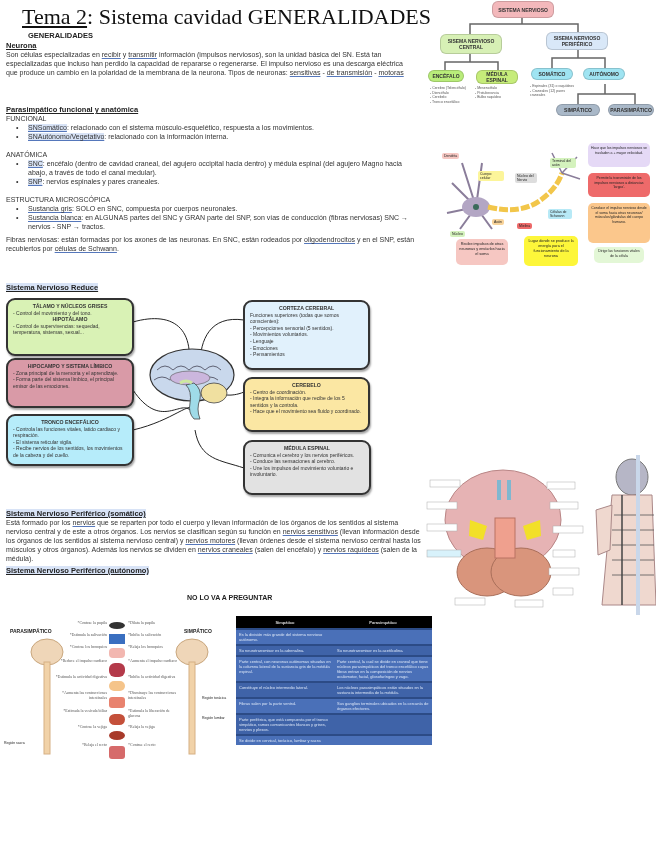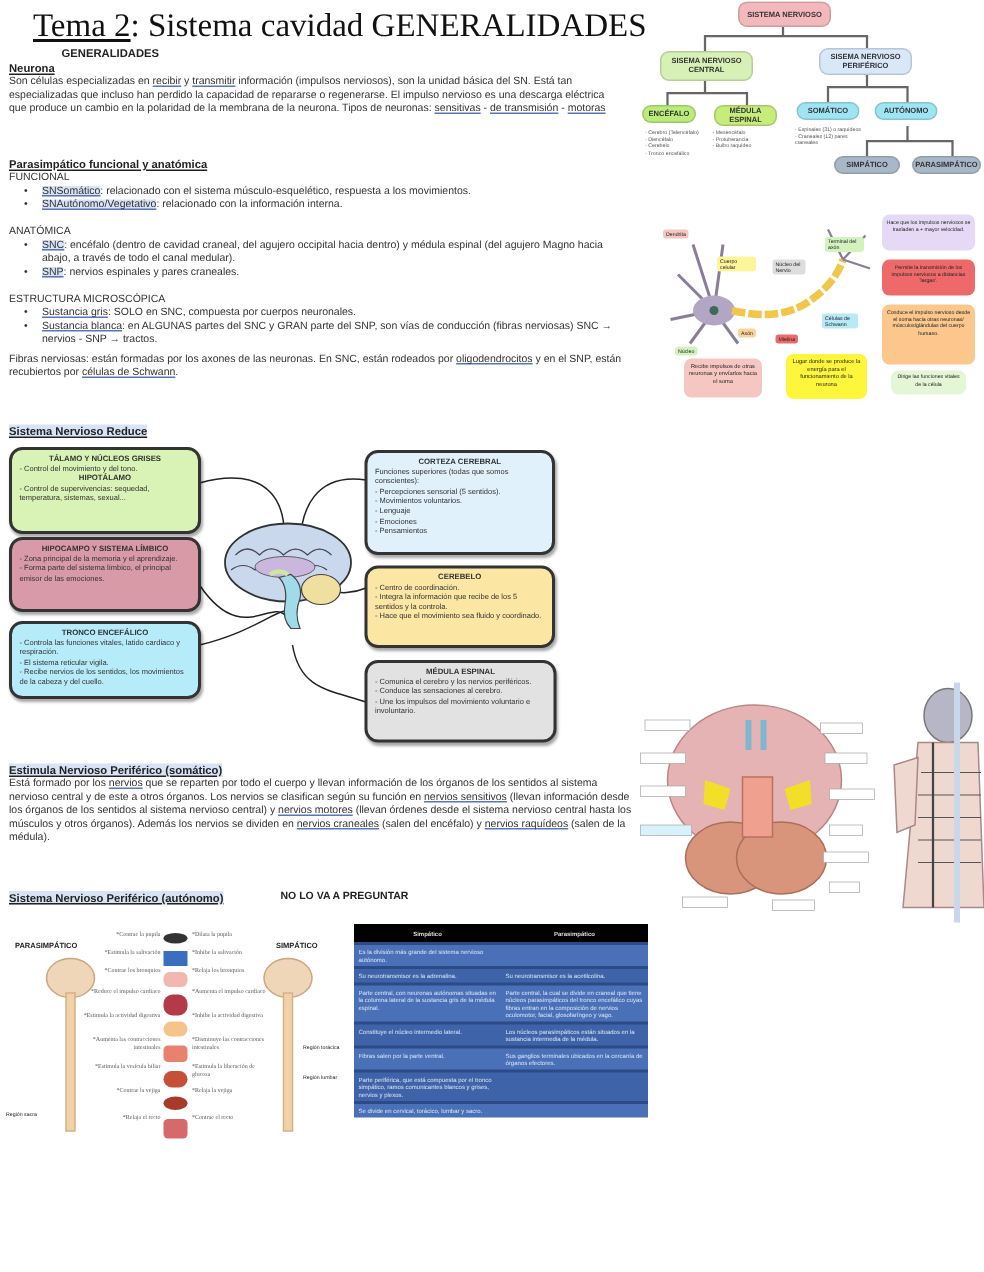--- a/index.html
+++ b/index.html
@@ -22,21 +22,21 @@
   .small { font-size:4px; line-height:5px; color:#555; }
   table.auto { border-collapse:collapse; width:196px; font-size:4px; color:#dbe6f7; }
   table.auto th { background:#000; color:#ddd; font-weight:bold; height:10px; }
   table.auto td { background:#3f63a8; border-top:2px solid #2c4b86; vertical-align:top; padding:2px 3px; line-height:5px; width:50%; }
   table.auto tr:nth-child(odd) td { background:#4a70b8; }
 </style>
 </head>
 <body>
 
 <div class="abs title"><span class="u">Tema 2</span><span>: Sistema cavidad GENERALIDADES</span></div>
-<div class="abs subhead" style="left:41px;top:31px;">GENERALIDADES</div>
+<div class="abs subhead" style="left:28px;top:31px;">GENERALIDADES</div>
 
 <div class="abs sec" style="left:6px;top:41px;text-decoration:underline;">Neurona</div>
 <div class="abs p" style="left:6px;top:50px;width:410px;">
   <span>Son células especializadas en </span><u>recibir</u><span> y </span><u>transmitir</u><span> información (impulsos nerviosos), son la unidad básica del SN. Está tan especializadas que incluso han perdido la capacidad de repararse o regenerarse. El impulso nervioso es una descarga eléctrica que produce un cambio en la polaridad de la membrana de la neurona. Tipos de neuronas: </span><u>sensitivas</u><span> - </span><u>de transmisión</u><span> - </span><u>motoras</u>
 </div>
 
 <div class="abs sec" style="left:6px;top:105px;">Parasimpático funcional y anatómica</div>
 <div class="abs p" style="left:6px;top:114px;width:415px;">
   <div>FUNCIONAL</div>
   <ul class="b">
@@ -114,26 +114,26 @@
   <div>- Integra la información que recibe de los 5 sentidos y la controla.</div>
   <div>- Hace que el movimiento sea fluido y coordinado.</div>
 </div>
 <div class="box" style="left:243px;top:440px;width:128px;height:55px;background:#e2e2e2;">
   <div class="bh">MÉDULA ESPINAL</div>
   <div>- Comunica el cerebro y los nervios periféricos.</div>
   <div>- Conduce las sensaciones al cerebro.</div>
   <div>- Une los impulsos del movimiento voluntario e involuntario.</div>
 </div>
 
-<div class="abs sec hl" style="left:6px;top:509px;">Estimula Nervioso Periférico (somático)</div>
+<div class="abs sec hl" style="left:6px;top:509px;">Sistema Nervioso Periférico (somático)</div>
 <div class="abs p" style="left:6px;top:518px;width:418px;">
   <span>Está formado por los </span><u>nervios</u><span> que se reparten por todo el cuerpo y llevan información de los órganos de los sentidos al sistema nervioso central y de este a otros órganos. Los nervios se clasifican según su función en </span><u>nervios sensitivos</u><span> (llevan información desde los órganos de los sentidos al sistema nervioso central) y </span><u>nervios motores</u><span> (llevan órdenes desde el sistema nervioso central hasta los músculos y otros órganos). Además los nervios se dividen en </span><u>nervios craneales</u><span> (salen del encéfalo) y </span><u>nervios raquídeos</u><span> (salen de la médula).</span>
 </div>
 
-<div class="abs sec hl" style="left:6px;top:594px;">Sistema Nervioso Periférico (autónomo)</div>
+<div class="abs sec hl" style="left:6px;top:566px;">Sistema Nervioso Periférico (autónomo)</div>
 <div class="abs subhead" style="left:187px;top:594px;font-size:7px;">NO LO VA A PREGUNTAR</div>
 
 <div class="abs" style="left:4px;top:616px;width:228px;height:145px;">
   <div class="abs" style="left:6px;top:12px;font-size:5px;font-weight:bold;">PARASIMPÁTICO</div>
   <div class="abs" style="left:180px;top:12px;font-size:5px;font-weight:bold;">SIMPÁTICO</div>
   <svg class="abs" style="left:25px;top:22px;" width="36" height="120">
     <ellipse cx="18" cy="14" rx="16" ry="13" fill="#efd6b8" stroke="#c9a77e"></ellipse>
     <rect x="15" y="24" width="6" height="92" fill="#f1d2a8" stroke="#d6b084"></rect>
   </svg>
   <svg class="abs" style="left:170px;top:22px;" width="36" height="120">

